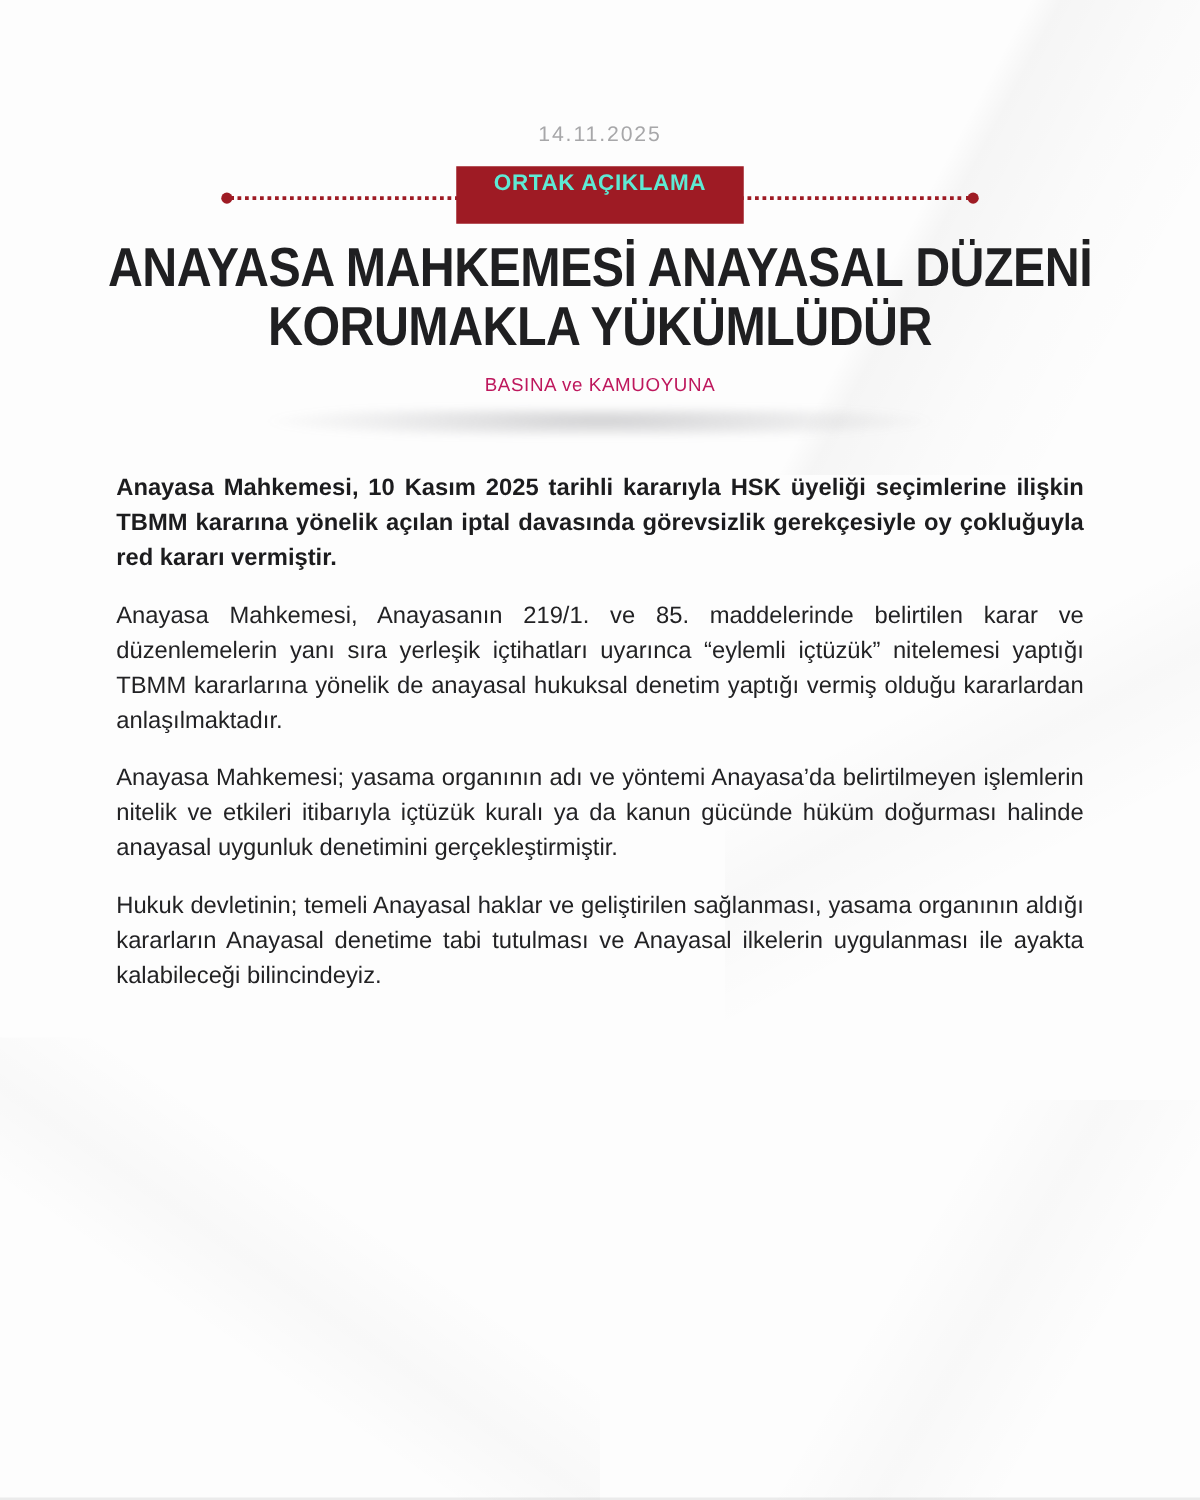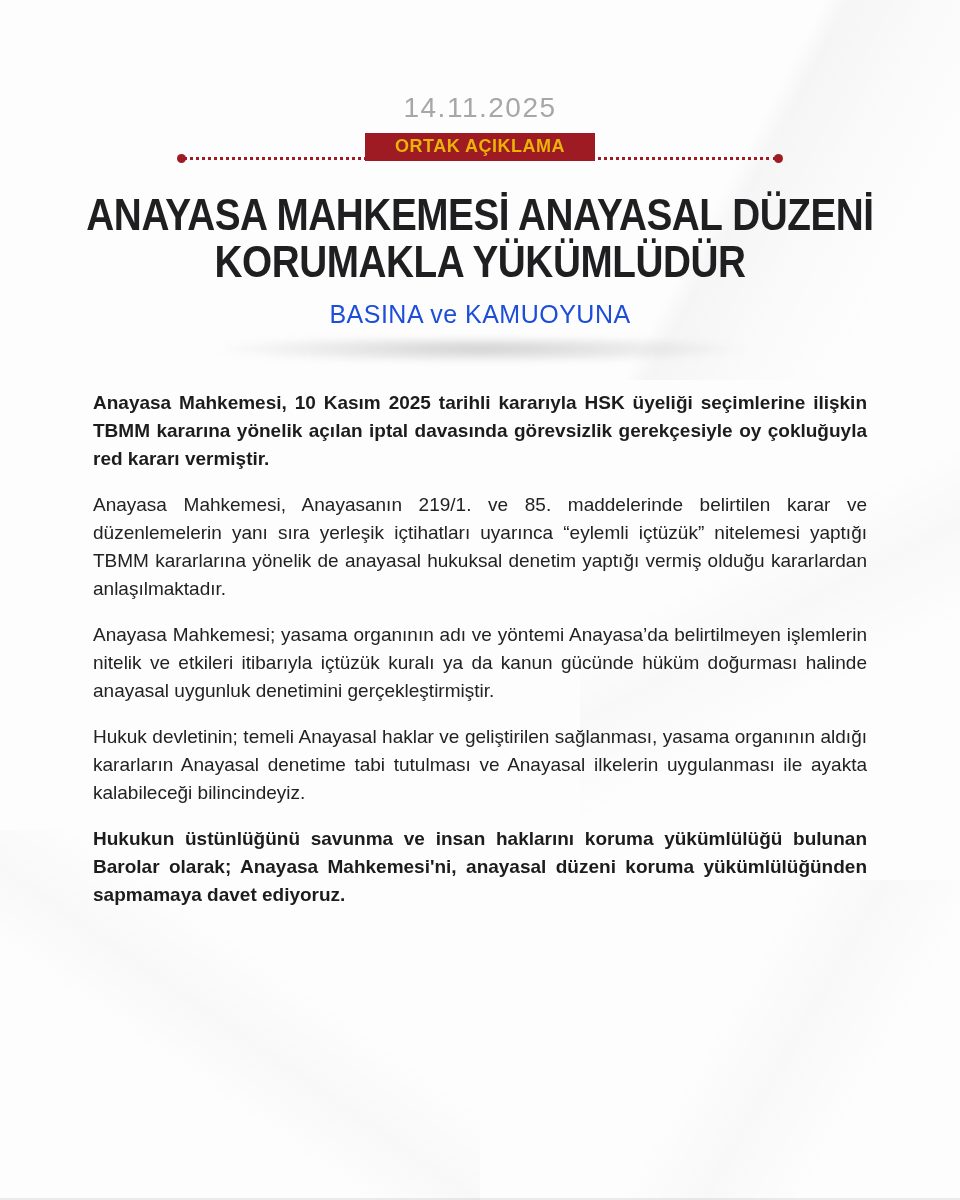--- a/index.html
+++ b/index.html
@@ -21,47 +21,47 @@
     background:linear-gradient(118deg,rgba(0,0,0,0) 44%,rgba(0,0,0,.030) 47%,rgba(0,0,0,.012) 58%,rgba(0,0,0,0) 70%);}
   .streak.s2{top:320px;right:-80px;width:460px;height:560px;
     background:linear-gradient(152deg,rgba(0,0,0,0) 40%,rgba(0,0,0,.020) 50%,rgba(0,0,0,0) 63%);}
   .streak.s3{bottom:-50px;left:-80px;width:560px;height:420px;
     background:linear-gradient(35deg,rgba(0,0,0,0) 44%,rgba(0,0,0,.020) 54%,rgba(0,0,0,0) 66%);}
   .streak.s4{bottom:0;right:-40px;width:560px;height:320px;
     background:linear-gradient(120deg,rgba(0,0,0,0) 48%,rgba(0,0,0,.018) 60%,rgba(0,0,0,0) 74%);}
 
   .header{position:relative;text-align:center;padding-top:96px;}
   .date{
-    font-size:28px;line-height:24px;color:#a7a7a9;letter-spacing:1.5px;font-weight:400;
+    font-size:17px;line-height:24px;color:#a7a7a9;letter-spacing:1.5px;font-weight:400;
   }
   .badge-row{position:relative;margin-top:13px;height:28px;}
   .dotted-line{
     position:absolute;left:183px;right:183px;top:24px;height:0;
     border-top:3px dotted #9e1b24;
   }
   .dotted-line::before,.dotted-line::after{
     content:"";position:absolute;top:-6px;width:9px;height:9px;border-radius:50%;
     background:#9e1b24;
   }
   .dotted-line::before{left:-6px;}
   .dotted-line::after{right:-6px;}
   .badge{
     position:relative;display:inline-block;z-index:2;
-    background:#9e1b24;color:#eab308;
+    background:#9e1b24;color:#5eead4;
     font-size:18px;font-weight:bold;letter-spacing:.5px;
-    padding:5px 30px 6px;line-height:17px;
+    padding:5px 30px 24px;line-height:17px;
   }
   .title{
     margin:30px 0 0;color:#1f1f21;
     font-size:44px;line-height:47px;font-weight:900;letter-spacing:-.5px;
     transform:scaleX(.88);transform-origin:50% 50%;
     white-space:nowrap;
   }
   .subtitle{
-    margin-top:15px;color:#1d4ed8;font-size:25px;letter-spacing:.5px;font-weight:400;
+    margin-top:15px;color:#be185d;font-size:15px;letter-spacing:.5px;font-weight:400;
   }
   .header-shadow{
     height:22px;margin:10px 120px 0;
     background:radial-gradient(ellipse 52% 95% at 50% 45%,rgba(110,110,116,.30),rgba(255,255,255,0) 72%);
     filter:blur(3px);
   }
   .body-text{
     position:relative;
     margin:28px 93px 0 93px;
     color:#222224;
@@ -95,16 +95,15 @@
 
     <div class="subtitle">BASINA ve KAMUOYUNA</div>
     <div class="header-shadow"></div>
   </div>
 
   <div class="body-text">
       <p class="para bold">Anayasa Mahkemesi, 10 Kasım 2025 tarihli kararıyla HSK üyeliği seçimlerine ilişkin TBMM kararına yönelik açılan iptal davasında görevsizlik gerekçesiyle oy çokluğuyla red kararı vermiştir.</p>
       <p class="para">Anayasa Mahkemesi, Anayasanın 219/1. ve 85. maddelerinde belirtilen karar ve düzenlemelerin yanı sıra yerleşik içtihatları uyarınca “eylemli içtüzük” nitelemesi yaptığı TBMM kararlarına yönelik de anayasal hukuksal denetim yaptığı vermiş olduğu kararlardan anlaşılmaktadır.</p>
       <p class="para">Anayasa Mahkemesi; yasama organının adı ve yöntemi Anayasa’da belirtilmeyen işlemlerin nitelik ve etkileri itibarıyla içtüzük kuralı ya da kanun gücünde hüküm doğurması halinde anayasal uygunluk denetimini gerçekleştirmiştir.</p>
       <p class="para">Hukuk devletinin; temeli Anayasal haklar ve geliştirilen sağlanması, yasama organının aldığı kararların Anayasal denetime tabi tutulması ve Anayasal ilkelerin uygulanması ile ayakta kalabileceği bilincindeyiz.</p>
-      <p class="para bold">Hukukun üstünlüğünü savunma ve insan haklarını koruma yükümlülüğü bulunan Barolar olarak; Anayasa Mahkemesi'ni, anayasal düzeni koruma yükümlülüğünden sapmamaya davet ediyoruz.</p>
     </div>
 
 </div>
 
 </body></html>

